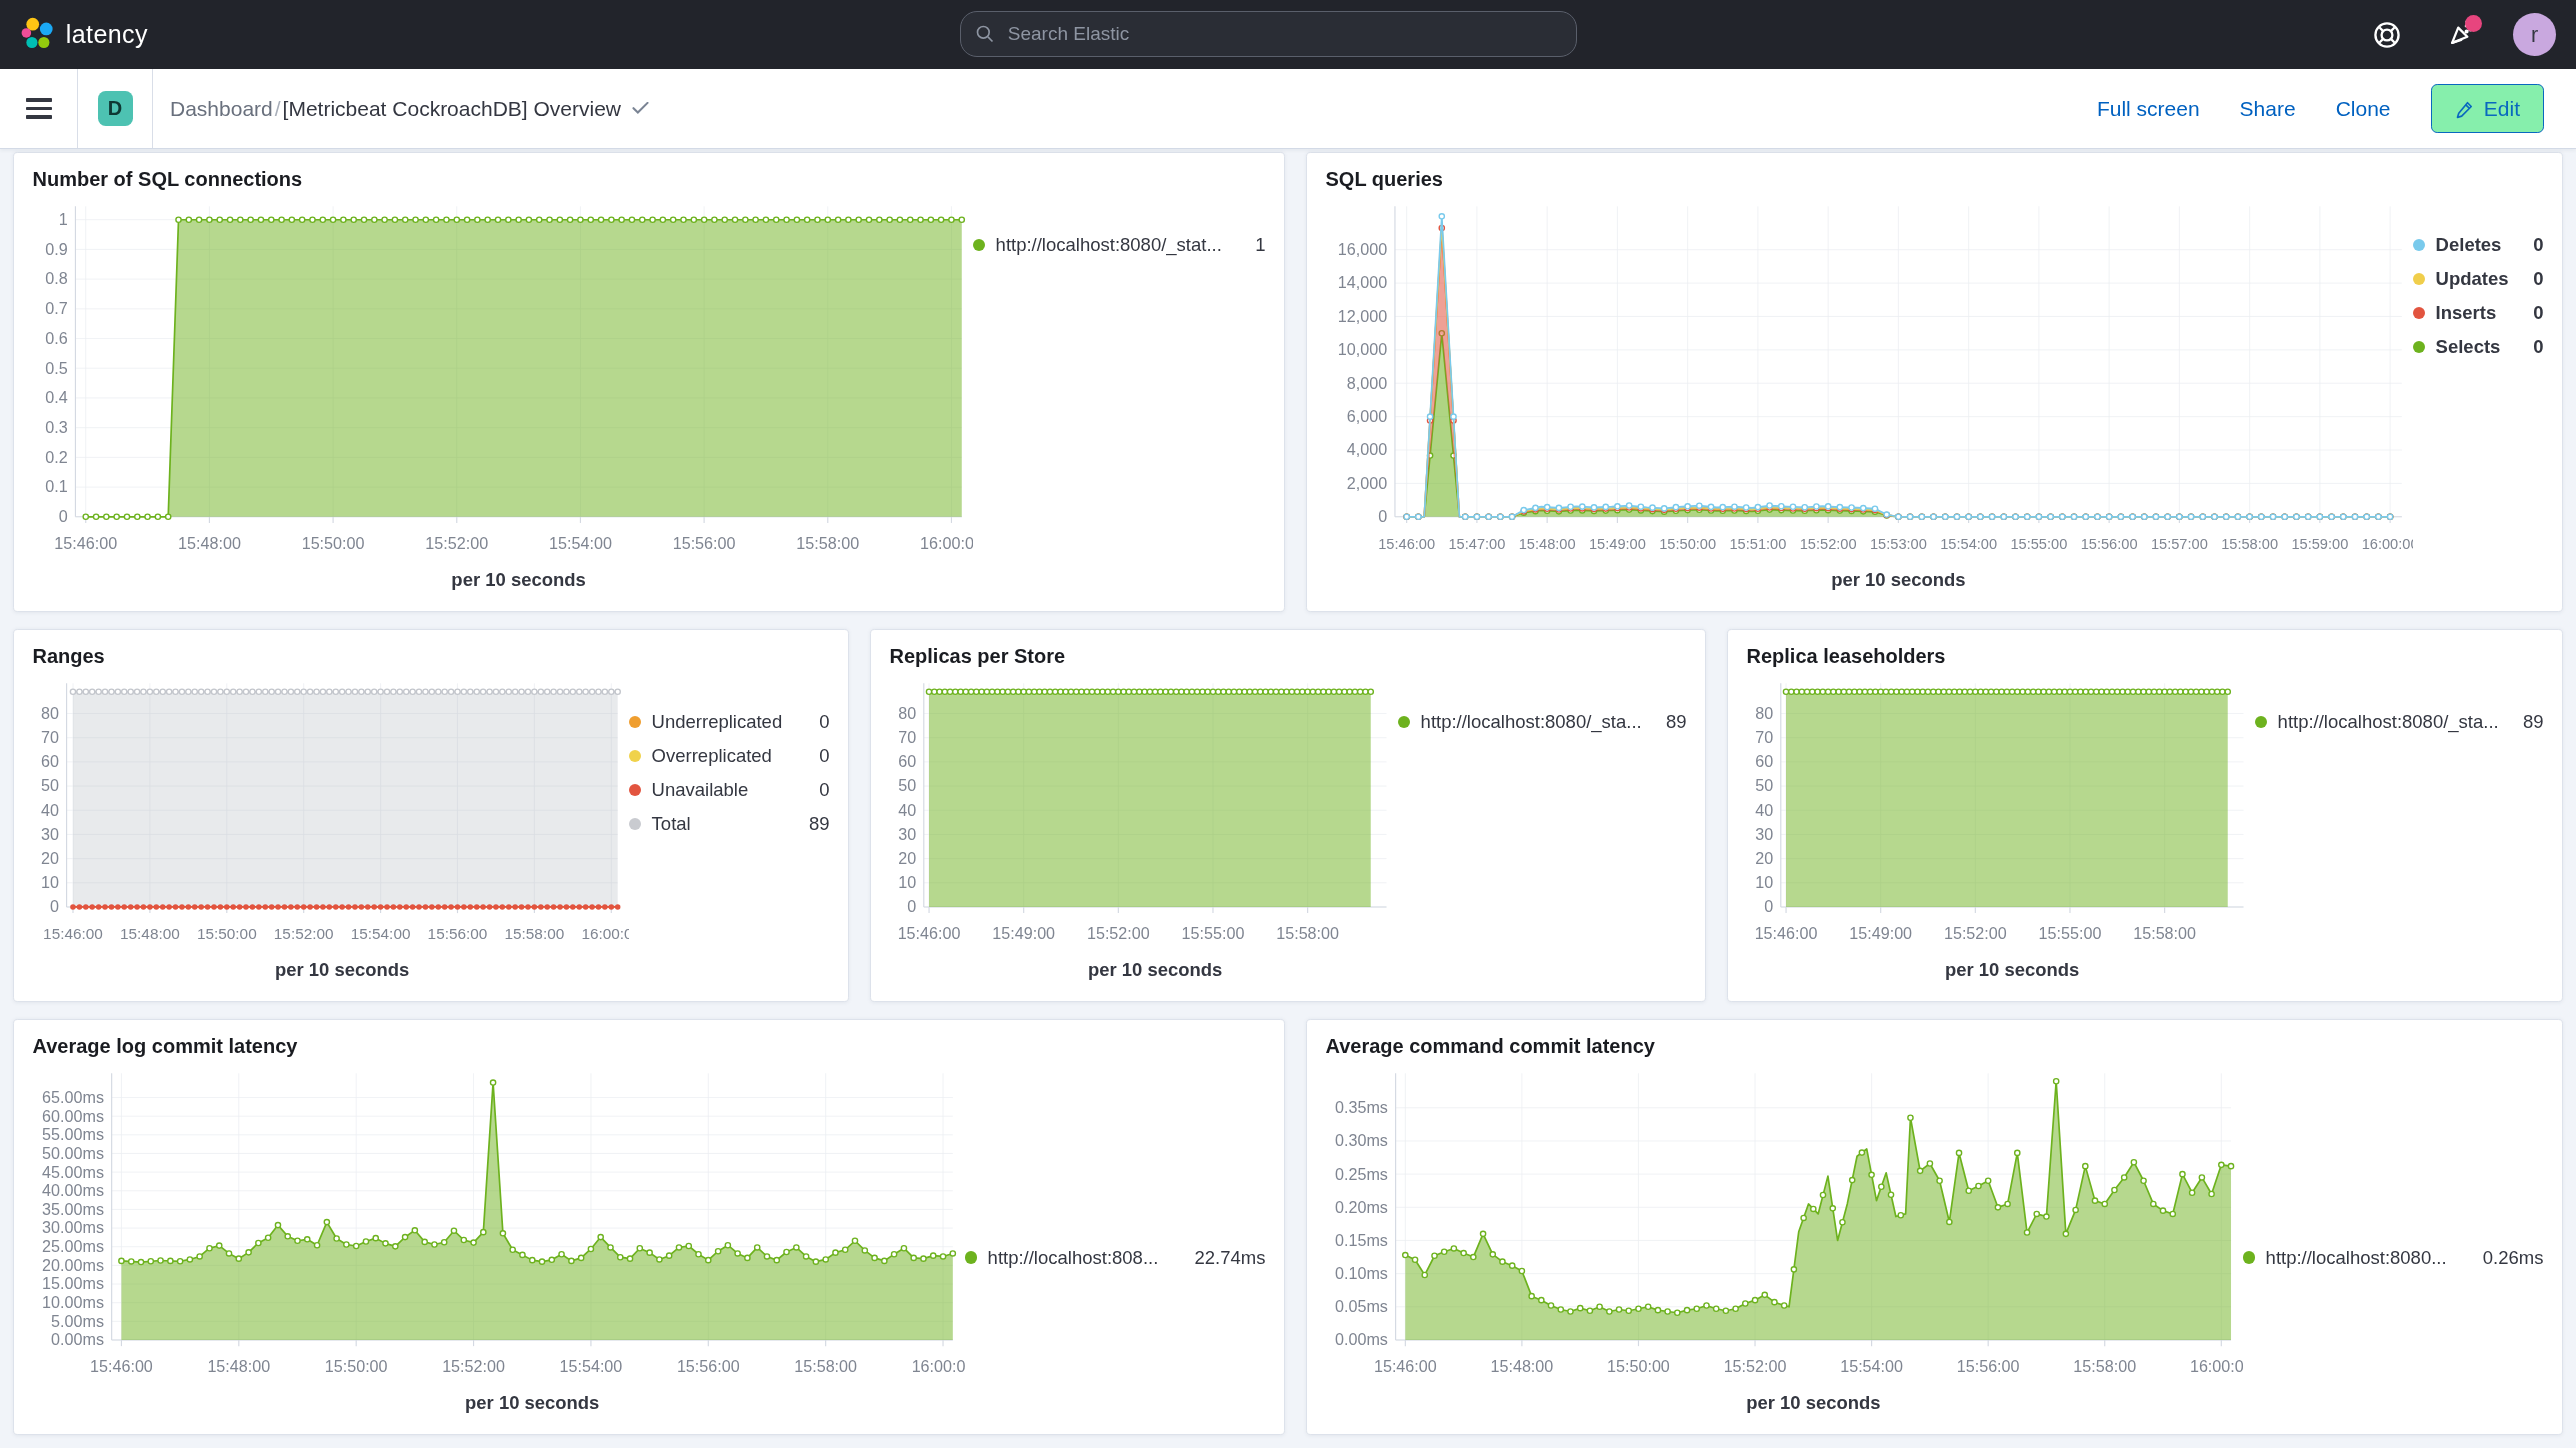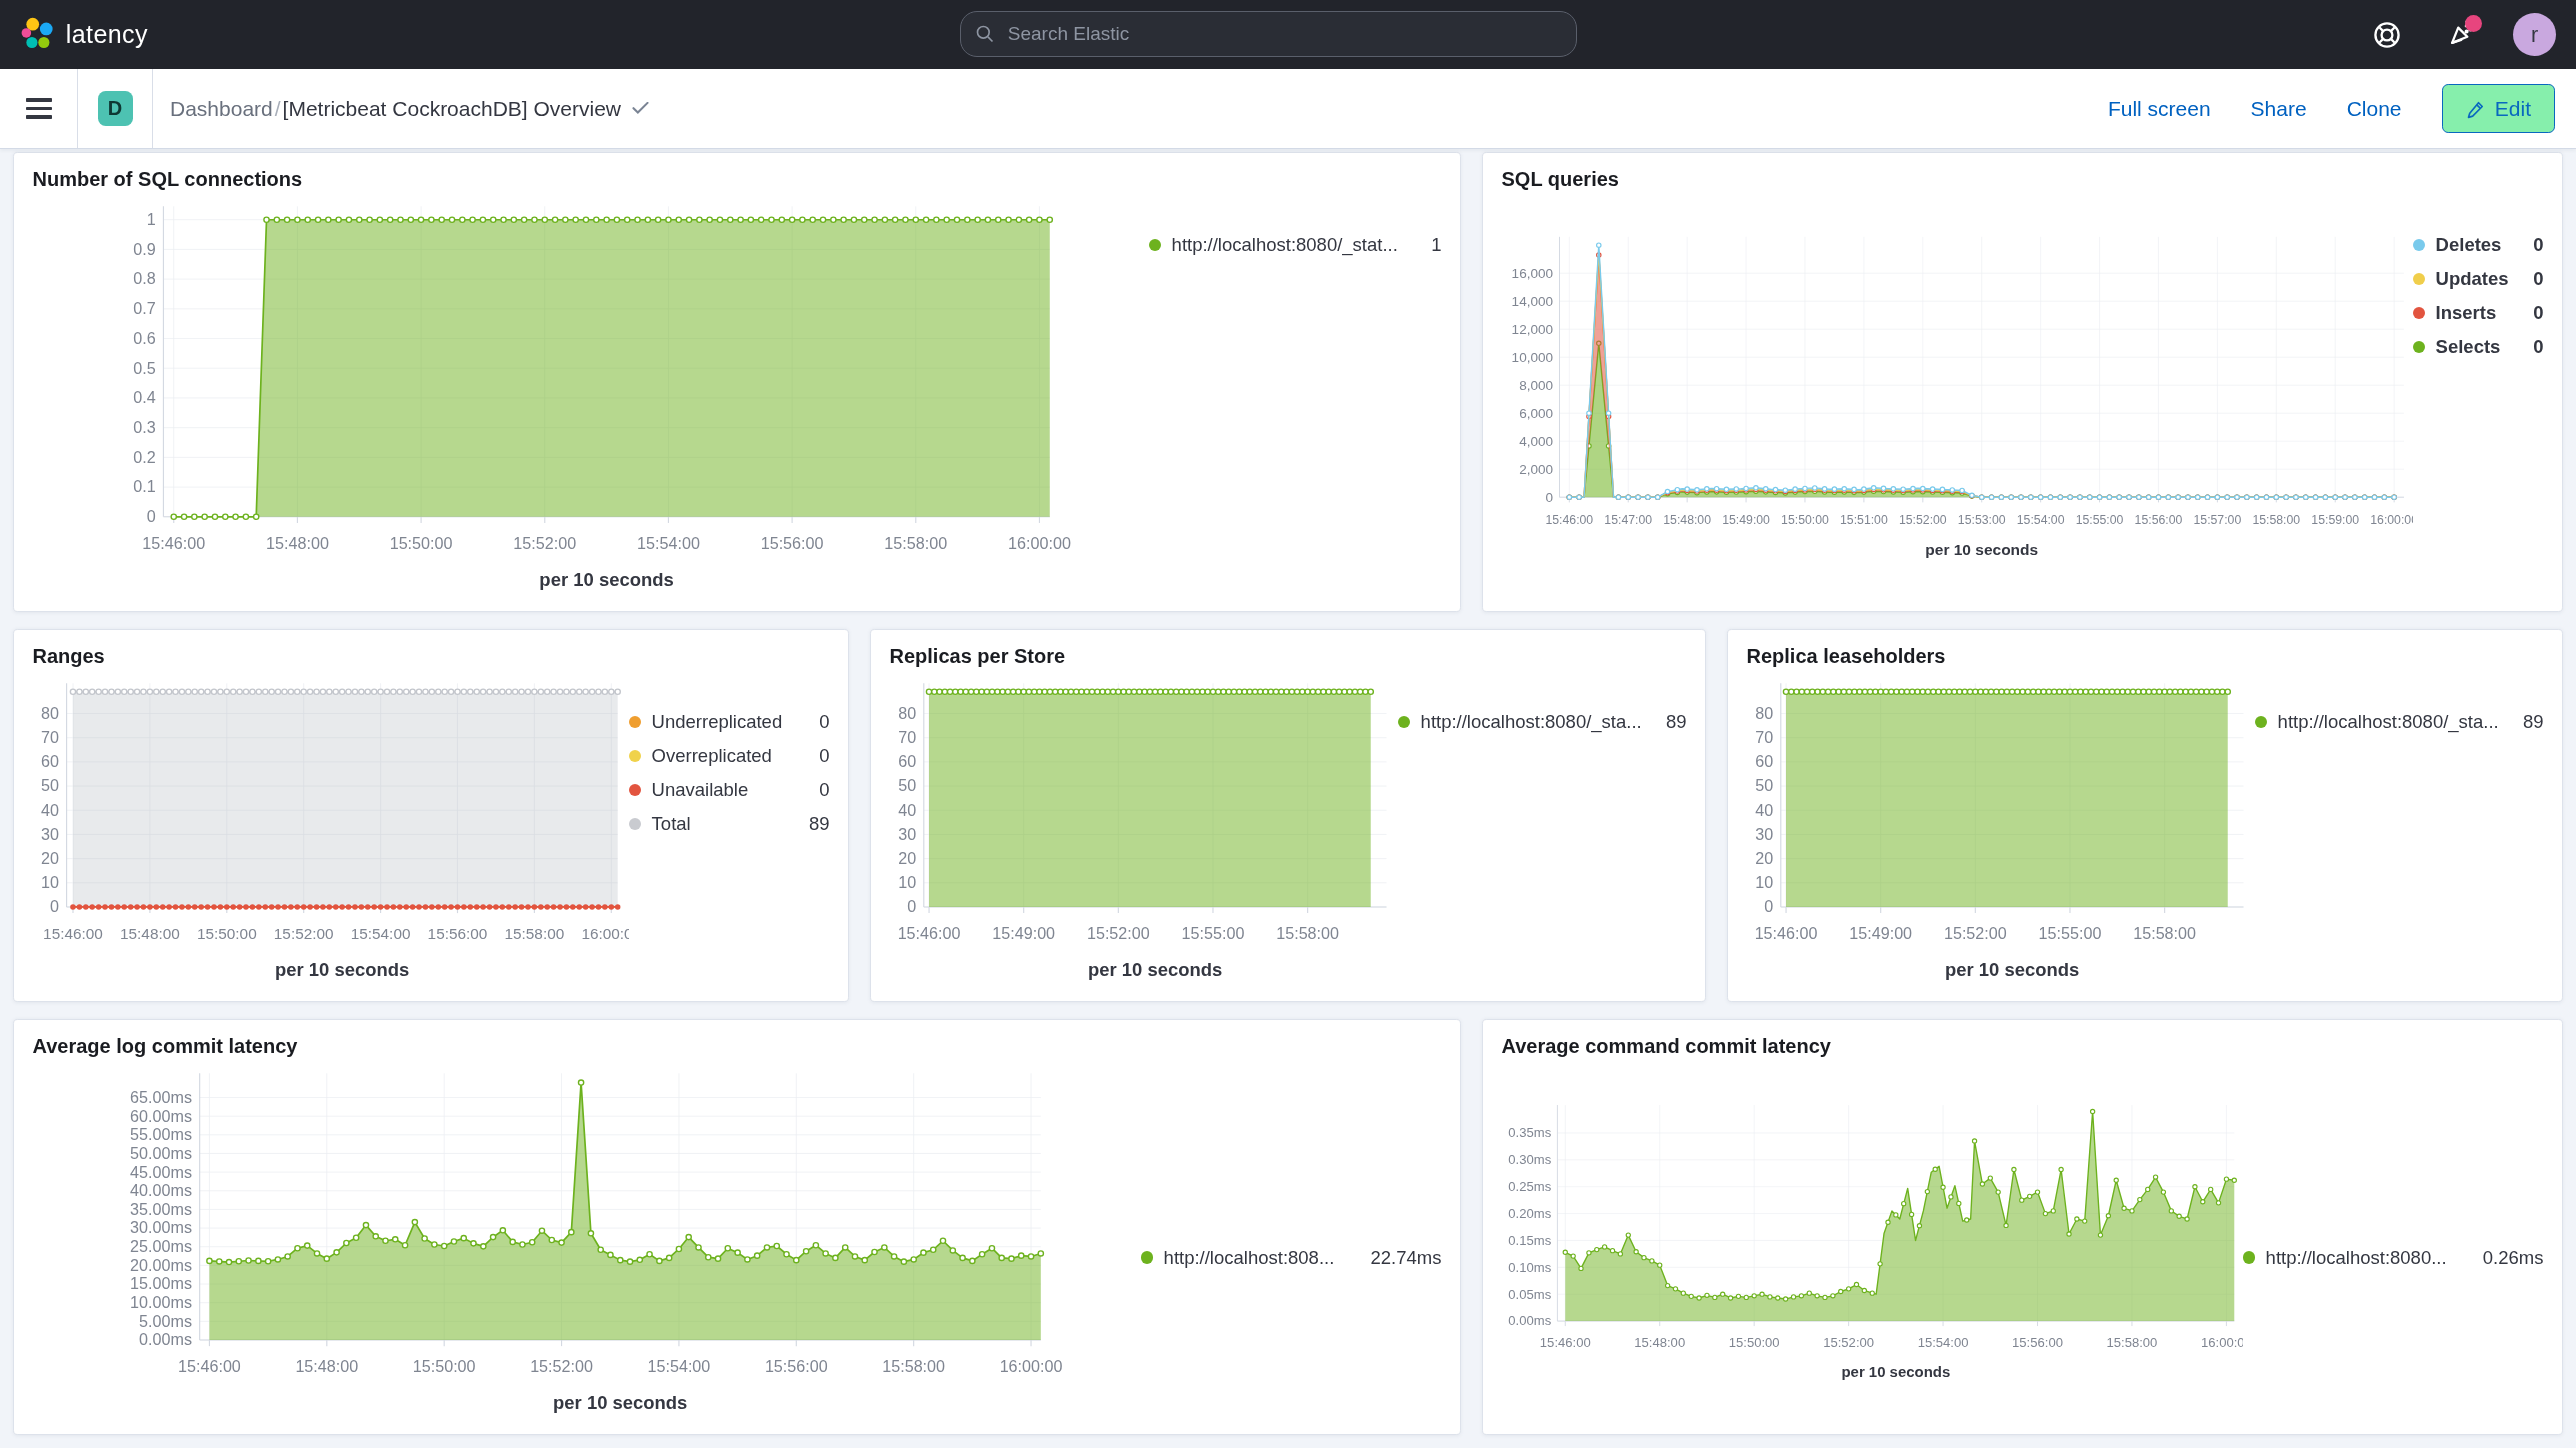--- a/index.html
+++ b/index.html
@@ -21,29 +21,29 @@
     display:flex;align-items:center;position:relative;}
   .menu-btn{width:77px;height:79px;display:flex;align-items:center;justify-content:center;border-right:0.8px solid #D9DEE8;cursor:pointer;}
   .burger{width:26px;}
   .burger div{height:3.1px;background:#343741;margin:5.4px 0;border-radius:0.8px;}
   .space-btn{width:74px;height:79px;display:flex;align-items:center;justify-content:center;border-right:0.8px solid #D9DEE8;cursor:pointer;}
   .space-badge{width:35px;height:35px;border-radius:7.7px;background:#4DC2B2;color:#0E3833;font-size:20px;font-weight:700;display:flex;align-items:center;justify-content:center;}
   .breadcrumb{display:flex;align-items:center;gap:2px;margin-left:17px;font-size:21px;}
   .bc-root{color:#69707D;cursor:pointer;}
   .bc-sep{color:#A9AFBA;}
   .bc-current{color:#343741;font-weight:500;cursor:pointer;display:flex;align-items:center;gap:10.8px;}
-  .tb-actions{position:absolute;right:21px;display:flex;align-items:center;gap:40px;}
+  .tb-actions{position:absolute;right:32px;display:flex;align-items:center;gap:40px;}
   .tb-link{color:#0061C0;font-size:21px;cursor:pointer;}
   .edit-btn{display:flex;align-items:center;gap:9.3px;height:49px;padding:0 23px;border:1.5px solid #0968BF;border-radius:6.2px;
     color:#0968BF;font-size:21px;font-weight:500;background:#86efac;cursor:pointer;}
   
   .content{padding:3.1px 13px 0;}
   .row{display:flex;gap:21px;margin-bottom:17px;}
   .row1{height:460px;}.row2{height:373px;}.row3{height:416px;}
-  .p-left{width:1448px;flex:none;}
+  .p-left{width:1272px;flex:none;}
   .p-right{flex:1;}
   .p-third{flex:1;}
   .panel{background:#fff;border:0.8px solid #DDE2EB;border-radius:4.6px;box-shadow:0 0.8px 3.9px rgba(65,78,101,.08);
     padding:14px 18.5px;box-sizing:border-box;display:flex;flex-direction:column;}
   .panel-title{font-size:20px;font-weight:700;color:#1A1C21;margin:0 0 3.1px;line-height:24px;}
   .panel-body{flex:1;display:flex;min-height:0;}
   svg.chart{flex:1 1 auto;min-width:0;height:100%;display:block;}
   .legend{flex:none;display:flex;flex-direction:column;padding-top:34px;box-sizing:border-box;}
   .lw-380{width:293px;}.lw-170{width:131px;font-weight:bold;}.lw-260{width:201px;}.lw-375{width:289px;}.lw-390{width:301px;justify-content:center;}
   .legend-item{display:flex;align-items:center;height:34px;cursor:pointer;}

